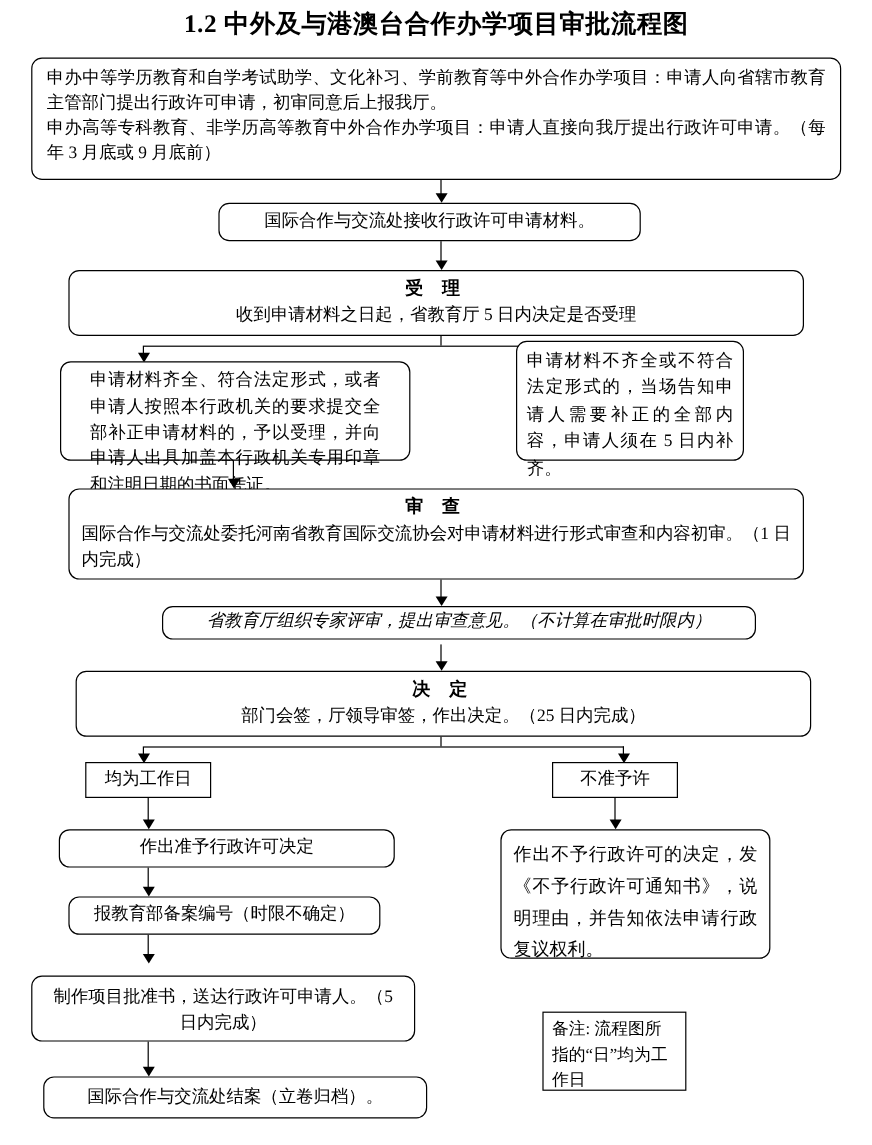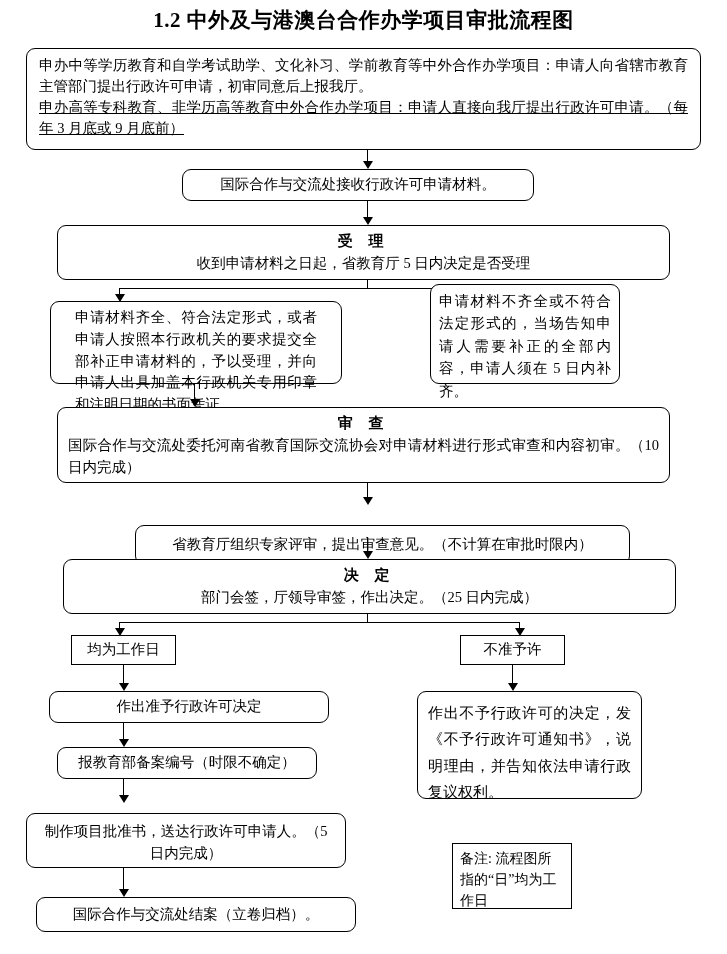--- a/index.html
+++ b/index.html
@@ -84,21 +84,21 @@
     width: 1px;
   }
 </style>
 </head>
 <body>
 
 <div class="title">1.2 中外及与港澳台合作办学项目审批流程图</div>
 
 <div class="box round" style="top:48px; left:26px; width:675px; height:102px; padding:6px 12px;">
   <div class="just" style="line-height:1.45;">申办中等学历教育和自学考试助学、文化补习、学前教育等中外合作办学项目：申请人向省辖市教育主管部门提出行政许可申请，初审同意后上报我厅。</div>
-  <div class="just" style="line-height:1.45;text-decoration:underline;">申办高等专科教育、非学历高等教育中外合作办学项目：申请人直接向我厅提出行政许可申请。（每年 3 月底或 9 月底前）</div>
+  <div class="just" style="line-height:1.45;">申办高等专科教育、非学历高等教育中外合作办学项目：申请人直接向我厅提出行政许可申请。（每年 3 月底或 9 月底前）</div>
 </div>
 
 <div class="arrow" style="top:150px; left:363px; width:10px; height:19px;">
   <div class="shaft" style="left:4px; top:0; width:1px; height:12px;"></div>
   <div class="head head-down" style="left:0; top:11px;"></div>
 </div>
 
 <div class="box round center flexc" style="top:169px; left:182px; width:352px; height:32px;">
   <span>国际合作与交流处接收行政许可申请材料。</span>
 </div>
@@ -132,29 +132,29 @@
   <span>申请材料不齐全或不符合法定形式的，当场告知申请人需要补正的全部内容，申请人须在 5 日内补齐。</span>
 </div>
 
 <div class="arrow" style="top:384px; left:190px; width:10px; height:23px;">
   <div class="shaft" style="left:4px; top:0; width:1px; height:16px;"></div>
   <div class="head head-down" style="left:0; top:15px;"></div>
 </div>
 
 <div class="box round" style="top:407px; left:57px; width:613px; height:76px; padding:4px 10px;">
   <div class="hdr">审 查</div>
-  <div class="just" style="line-height:1.5;">国际合作与交流处委托河南省教育国际交流协会对申请材料进行形式审查和内容初审。（10 日内完成）</div>
+  <div class="just" style="line-height:1.5;">国际合作与交流处委托河南省教育国际交流协会对申请材料进行形式审查和内容初审。（1 日内完成）</div>
 </div>
 
 <div class="arrow" style="top:483px; left:363px; width:10px; height:22px;">
   <div class="shaft" style="left:4px; top:0; width:1px; height:15px;"></div>
   <div class="head head-down" style="left:0; top:14px;"></div>
 </div>
 
-<div class="box round center flexc" style="top:525px; left:135px; width:495px; height:40px;">
+<div class="box round center flexc" style="top:505px; left:135px; width:495px; height:28px;font-style:italic;">
   <span>省教育厅组织专家评审，提出审查意见。（不计算在审批时限内）</span>
 </div>
 
 <div class="arrow" style="top:537px; left:363px; width:10px; height:22px;">
   <div class="shaft" style="left:4px; top:0; width:1px; height:15px;"></div>
   <div class="head head-down" style="left:0; top:14px;"></div>
 </div>
 
 <div class="box round" style="top:559px; left:63px; width:613px; height:55px; padding:4px 2px;">
   <div class="hdr">决 定</div>

